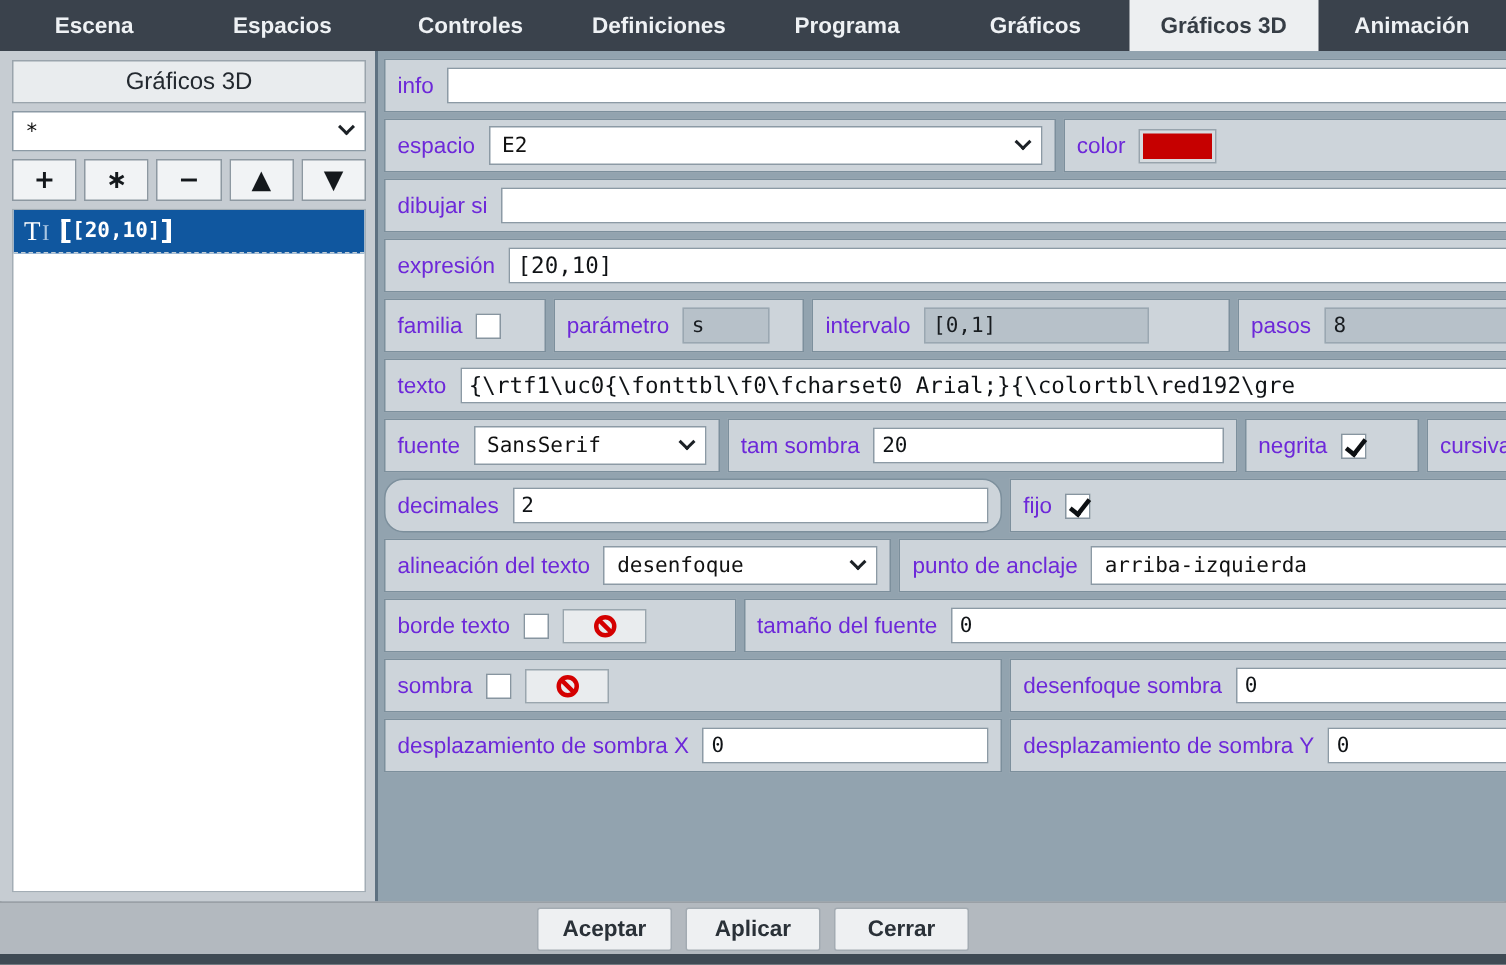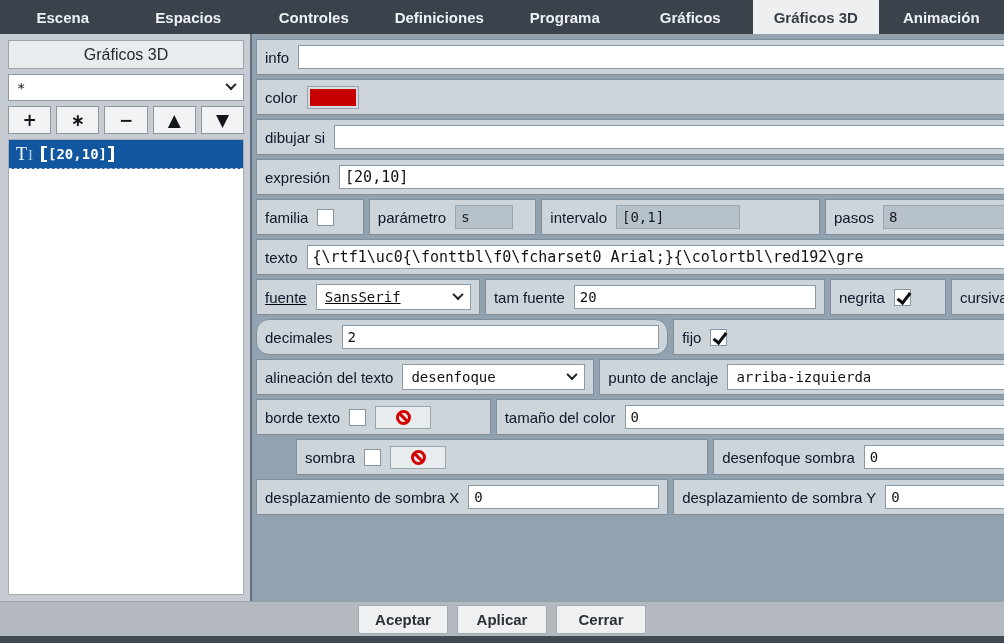--- a/index.html
+++ b/index.html
@@ -57,21 +57,21 @@
     font-weight:bold; font-size:14px; }
   .lb,.rb { display:inline-block; width:6px; height:16px; }
   .lb { border-left:3px solid #fff; border-top:2.5px solid #fff; border-bottom:2.5px solid #fff; margin-right:1px; }
   .rb { border-right:3px solid #fff; border-top:2.5px solid #fff; border-bottom:2.5px solid #fff; margin-left:1px; }
   
   .right-panel { flex:1 1 auto; background:#92a3af; padding:5px 4px; display:flex; flex-direction:column; gap:4px; }
   .row { display:flex; gap:5px; flex:0 0 36px; height:36px; }
   .grp { background:#cdd4da; border:1px solid #7c8f9c; display:flex; align-items:center;
     padding:0 8px; gap:9px; min-width:0; }
   .grow { flex:1 1 auto; }
-  .lbl { font-size:15px; color:#0f172a; white-space:nowrap; flex:0 0 auto; }
+  .lbl { font-size:15px; color:#6d28d9; white-space:nowrap; flex:0 0 auto; }
   .inp { height:24px; border:1px solid #8c9aa5; background:#fff; color:#101316;
     font-family:"DejaVu Sans Mono", monospace; font-size:14px; padding:0 5px; min-width:0; }
   .inp.big { font-size:15px; }
   .inp.dis { background:#b7c1c9; border-color:#9aa7b1; color:#181c20; }
   .cb { width:17px; height:17px; background:#fff; border:1px solid #8795a0; position:relative; flex:0 0 17px; }
   .cb.checked::after { content:""; position:absolute; left:5px; top:0px; width:5px; height:11px;
     border:solid #0d1013; border-width:0 3px 3px 0; transform:rotate(38deg); }
   .swatch { width:52px; height:23px; border:1px solid #98a4ad; background:#d7dce0; padding:2px; }
   .swatch-fill { width:100%; height:100%; }
   .no-btn { width:56px; height:23px; flex:0 0 56px; background:#e9ecee; border:1px solid #9aa6ae;
@@ -136,20 +136,27 @@
     <section class="right-panel">
 
       <div class="row">
         <div class="grp grow">
           <span class="lbl">info</span>
           <input class="inp grow" value="" style="">
         </div>
       </div>
 
       <div class="row">
+        <div class="grp" style="flex:0 0 54%;">
+          <span class="lbl">espacio</span>
+          <div class="sel grow" style="height:26px;">
+            <span class="sel-val">E2</span>
+            <span class="chev"></span>
+          </div>
+        </div>
         <div class="grp grow">
           <span class="lbl">color</span>
           <button class="swatch">
             <div class="swatch-fill" style="background:#c60000;"></div>
           </button>
         </div>
       </div>
 
       <div class="row">
         <div class="grp grow">
@@ -170,46 +177,46 @@
         <div class="grp" style="flex:0 0 13%;">
           <span class="lbl">familia</span>
           <span class="cb"></span>
         </div>
         <div class="grp" style="flex:0 0 20.2%;">
           <span class="lbl">parámetro</span>
           <input class="inp dis" style="width: 58px;" disabled="" value="s">
         </div>
         <div class="grp" style="flex:0 0 33.6%;">
           <span class="lbl">intervalo</span>
-          <input class="inp dis" style="width: 124px;" disabled="" value="[0,1]">
+          <input class="inp dis" style="width: 150px;" disabled="" value="[0,1]">
         </div>
         <div class="grp grow">
           <span class="lbl">pasos</span>
           <input class="inp dis grow" disabled="" value="8" style="">
         </div>
       </div>
 
       <div class="row">
         <div class="grp grow">
           <span class="lbl">texto</span>
           <input class="inp big grow" value="{\rtf1\uc0{\fonttbl\f0\fcharset0 Arial;}{\colortbl\red192\gre" style="">
 
         </div>
       </div>
 
       <div class="row">
-        <div class="grp" style="flex:0 0 27%;text-decoration:underline;">
+        <div class="grp" style="flex:0 0 27%;">
           <span class="lbl">fuente</span>
           <div class="sel grow" style="height:26px;">
             <span class="sel-val">SansSerif</span>
             <span class="chev"></span>
           </div>
         </div>
         <div class="grp" style="flex:0 0 41%;">
-          <span class="lbl">tam fuente</span>
+          <span class="lbl">tam sombra</span>
           <input class="inp grow" value="20" style="">
         </div>
         <div class="grp" style="flex:0 0 14%;">
           <span class="lbl">negrita</span>
           <span class="cb checked"></span>
         </div>
         <div class="grp grow">
           <span class="lbl">cursiva</span>
 
         </div>
@@ -245,27 +252,27 @@
 
       <div class="row">
         <div class="grp" style="flex:0 0 28.3%;">
           <span class="lbl">borde texto</span>
           <span class="cb"></span>
           <button class="no-btn">
             <span class="no-icon"></span>
           </button>
         </div>
         <div class="grp grow">
-          <span class="lbl">tamaño del color</span>
+          <span class="lbl">tamaño del fuente</span>
           <input class="inp grow" value="0" style="">
         </div>
       </div>
 
       <div class="row">
-        <div class="grp" style="flex:0 0 49.7%;margin-left:40px;">
+        <div class="grp" style="flex:0 0 49.7%;">
           <span class="lbl">sombra</span>
           <span class="cb"></span>
           <button class="no-btn">
             <span class="no-icon"></span>
           </button>
         </div>
         <div class="grp grow">
           <span class="lbl">desenfoque sombra</span>
           <input class="inp grow" value="0" style="">
         </div>

